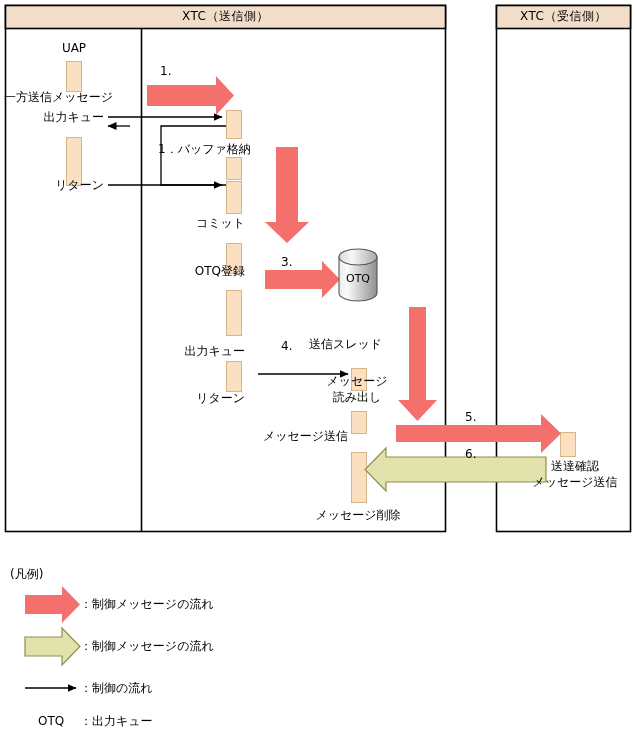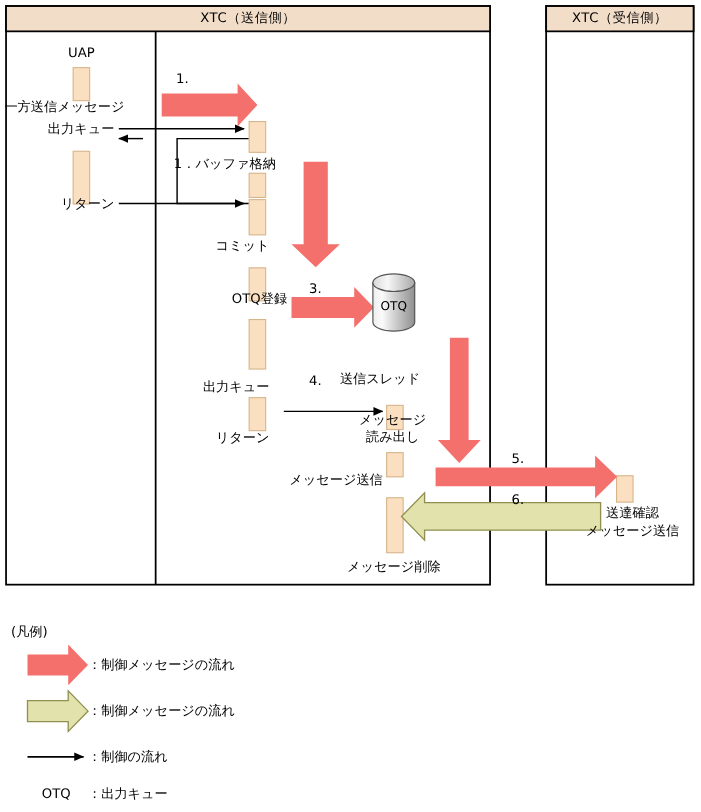--- a/index.html
+++ b/index.html
@@ -162,21 +162,21 @@
   <div class="lbl rt" style="left:4px; top:110px; width:100px;">出力キュー</div>
 
   <div class="lbl rt" style="left:4px; top:178px; width:100px;">リターン</div>
 
   <div class="lbl" style="left:160px; top:64px;">1.</div>
 
   <div class="lbl" style="left:158px; top:142px;">1．バッファ格納</div>
 
   <div class="lbl rt" style="left:140px; top:216px; width:105px;">コミット</div>
 
-  <div class="lbl rt" style="left:140px; top:264px; width:105px;margin-left:16px;">OTQ登録</div>
+  <div class="lbl rt" style="left:140px; top:264px; width:105px;">OTQ登録</div>
 
   <div class="lbl" style="left:281px; top:255px;">3.</div>
 
   <div class="lbl ctr sm" style="left:338px; top:272px; width:40px;">OTQ</div>
 
   <div class="lbl rt" style="left:140px; top:344px; width:105px;">出力キュー</div>
 
   <div class="lbl" style="left:281px; top:339px;">4.</div>
 
   <div class="lbl" style="left:309px; top:337px;">送信スレッド</div>

